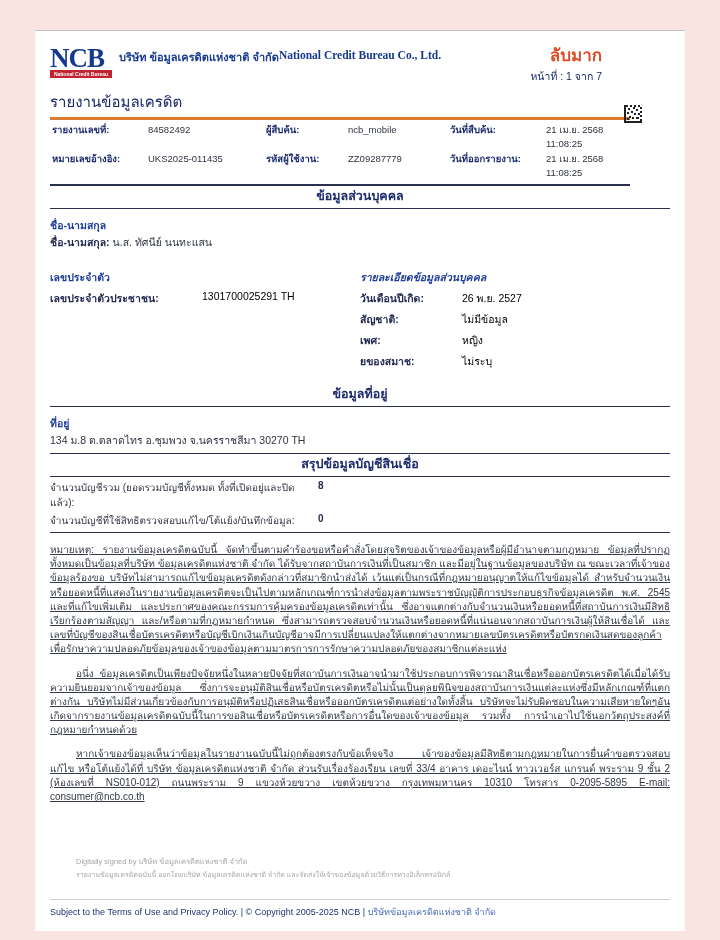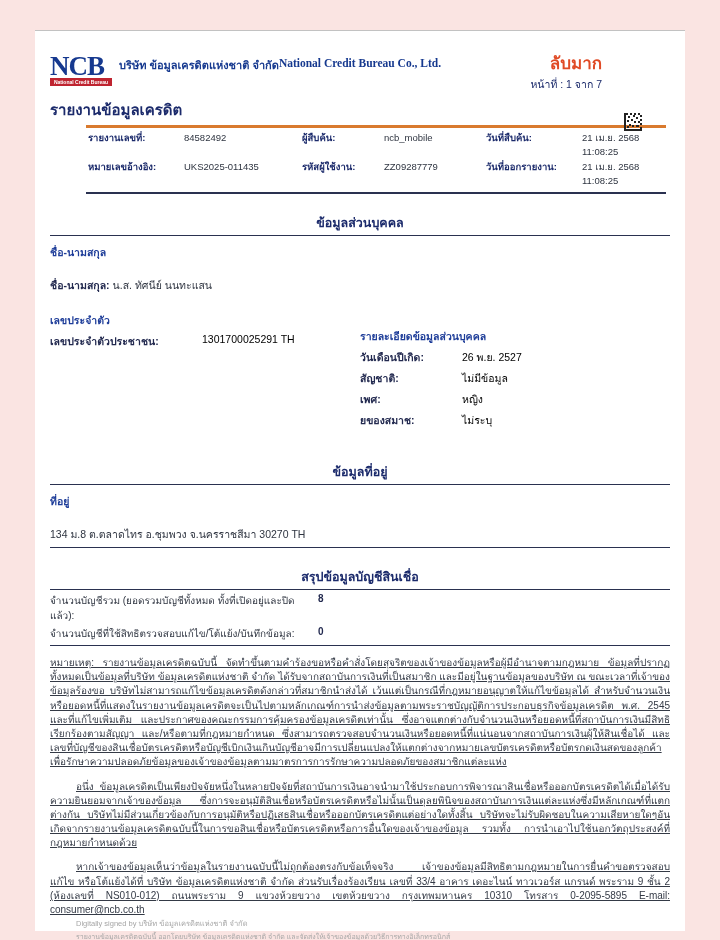--- a/index.html
+++ b/index.html
@@ -10,43 +10,43 @@
     position:relative;
     overflow:hidden;
   }
   .sheet {
     position:absolute; left:35px; top:30px; width:650px; height:901px;
     background:#ffffff; border-top:1px solid #c2c2c2;
     padding:8px 15px 10px 15px;
     display:flex; flex-direction:column;
   }
   
-  .hdr-row { display:flex; justify-content:space-between; align-items:flex-start; margin-top:16px; }
+  .hdr-row { display:flex; justify-content:space-between; align-items:flex-start; margin-top:8px; }
   .logo-wrap { display:flex; gap:7px; align-items:flex-start; }
   .ncb-logo { display:flex; flex-direction:column; width:62px; }
   .ncb-text { font-family:"Liberation Serif","DejaVu Serif",serif; font-weight:bold; color:#16398f; font-size:27px; line-height:0.82; letter-spacing:-1px; }
   .ncb-banner { background:#bf2430; color:#ffffff; font-size:5px; font-weight:bold; text-align:center; padding:1px 0; margin-top:1px; white-space:nowrap; overflow:hidden; }
   .company-names { display:flex; flex-direction:row; padding-top:1px; }
   .company-th { font-size:11px; font-weight:bold; color:#16398f; }
   .company-en { font-size:11.5px; font-weight:bold; color:#16398f; font-family:"Liberation Serif","DejaVu Serif",serif; margin-top:1px; }
   .hdr-meta { text-align:right; padding-right:68px; }
   .confidential { color:#e04b26; font-size:17px; font-weight:bold; line-height:1; }
   .page-info { color:#1b2a6b; font-size:10.5px; font-weight:normal; margin-top:4px; }
-  .report-title { font-size:15px; font-weight:bold; color:#1b2a6b; margin-top:5px; }
+  .report-title { font-size:15px; font-weight:normal; color:#1b2a6b; margin-top:5px; }
   
   .info-wrap { position:relative; margin-top:3px; }
-  .info-table { width:580px; border-top:3px solid #d97a2e; border-bottom:2px solid #2a3150; padding:3px 0 4px 2px;margin-left:36px; }
+  .info-table { width:580px; border-top:3px solid #d97a2e; border-bottom:2px solid #2a3150; padding:3px 0 4px 2px; }
   .info-row { display:grid; grid-template-columns:96px 118px 82px 102px 96px 1fr; font-size:9.5px; line-height:1.5; }
   .info-label { font-weight:bold; color:#1b2a6b; }
   .info-value { color:#2e3440; }
   .barcode { position:absolute; right:28px; top:-12px; width:18px; height:18px; }
   
-  .section-title { text-align:center; color:#1b2a6b; font-weight:bold; font-size:12.5px; padding-bottom:2px; border-bottom:1.6px solid #2a3150; margin-top:19px; }
+  .section-title { text-align:center; color:#1b2a6b; font-weight:bold; font-size:12.5px; padding-bottom:2px; border-bottom:1.6px solid #2a3150; margin-top:0; }
   .group-label { color:#1e3d99; font-weight:bold; font-size:10.5px; margin-top:8px; }
-  .field-row { font-size:10.5px; margin-top:16px; color:#2e3440; }
+  .field-row { font-size:10.5px; margin-top:0; color:#2e3440; }
   .field-label { font-weight:bold; color:#22294f; }
   .pi-grid { display:grid; grid-template-columns:1fr 1fr; margin-top:18px; margin-bottom:14px; }
   .pi-row { display:grid; grid-template-columns:152px 1fr; font-size:10.5px; margin-top:4px; }
   .pi-row .field-label { padding-right:6px; }
   .pi-row-r { display:grid; grid-template-columns:102px 1fr; font-size:10.5px; margin-top:4px; }
   .addr-line { border-bottom:1.5px solid #2a3150; margin-top:4px; }
   .sum-row { display:grid; grid-template-columns:268px 1fr; font-size:10px; margin-top:3px; color:#2e3440; }
   .sum-value { font-weight:bold; color:#22294f; }
   .sum-bottom { border-bottom:1.5px solid #2a3150; margin-top:4px; }
   
@@ -139,21 +139,21 @@
 
   <div class="pi-grid">
     <div>
       <div class="group-label" style="margin-top:0;">เลขประจำตัว</div>
       <div class="pi-row">
         <span class="field-label">เลขประจำตัวประชาชน:</span>
         <span>1301700025291 TH</span>
       </div>
     </div>
     <div>
-      <div class="group-label" style="margin-top:16px;">รายละเอียดข้อมูลส่วนบุคคล</div>
+      <div class="group-label" style="margin-top:0;font-style:italic;">รายละเอียดข้อมูลส่วนบุคคล</div>
       <div class="pi-row-r">
         <span class="field-label">วันเดือนปีเกิด:</span>
         <span>26 พ.ย. 2527</span>
       </div>
       <div class="pi-row-r">
         <span class="field-label">สัญชาติ:</span>
         <span>ไม่มีข้อมูล</span>
       </div>
       <div class="pi-row-r">
         <span class="field-label">เพศ:</span>

